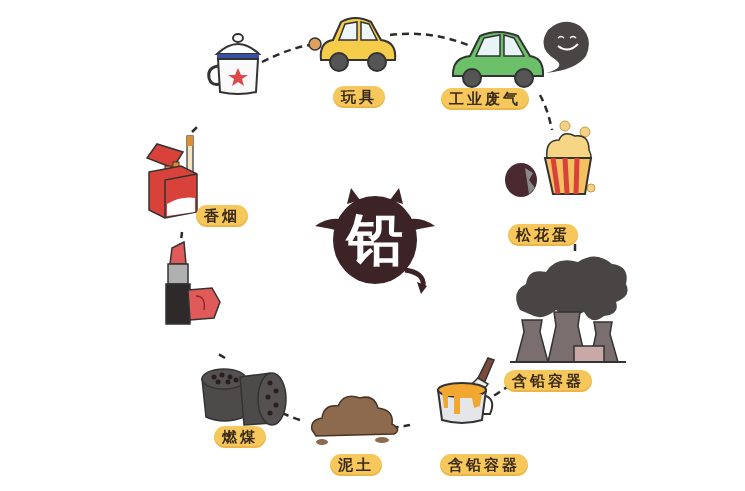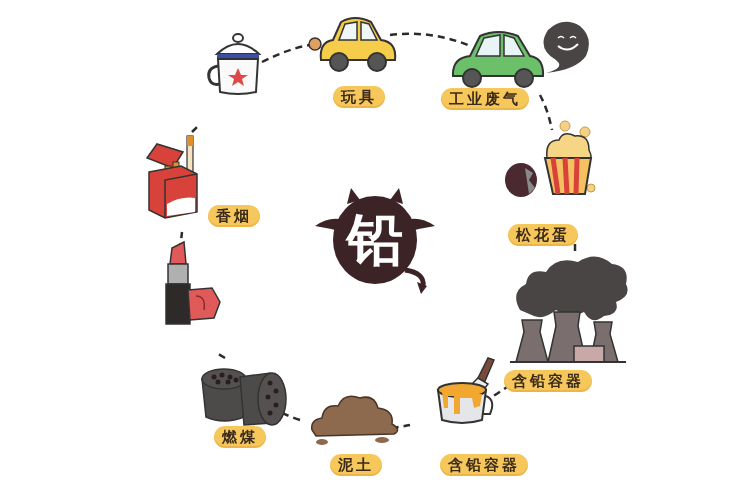--- a/index.html
+++ b/index.html
@@ -166,15 +166,15 @@
       <path d="M4,26 L14,12 L40,20 L30,36Z" fill="#d9423a" stroke="#333" stroke-width="1.5"></path>
       <rect x="44" y="4" width="6" height="44" fill="#f6e4c0" stroke="#333" stroke-width="1.2"></rect>
       <rect x="44" y="4" width="6" height="10" fill="#e0902a"></rect>
       <rect x="22" y="34" width="6" height="20" fill="#e0902a" stroke="#333" stroke-width="1"></rect>
       <rect x="30" y="30" width="6" height="22" fill="#e0902a" stroke="#333" stroke-width="1"></rect>
       <path d="M6,40 L38,34 L54,42 L54,80 L22,86 L6,78Z" fill="#d9423a" stroke="#333" stroke-width="1.5"></path>
       <path d="M22,86 L22,48 L54,42" fill="none" stroke="#333" stroke-width="1.5"></path>
       <path d="M24,72 Q38,64 52,66 L52,80 L24,84Z" fill="#ffffff"></path>
     </svg>
   </div>
-  <div class="label" style="left:208px;top:205px">香烟</div>
+  <div class="label" style="left:196px;top:205px">香烟</div>
 
 </div>
 
 </body></html>

